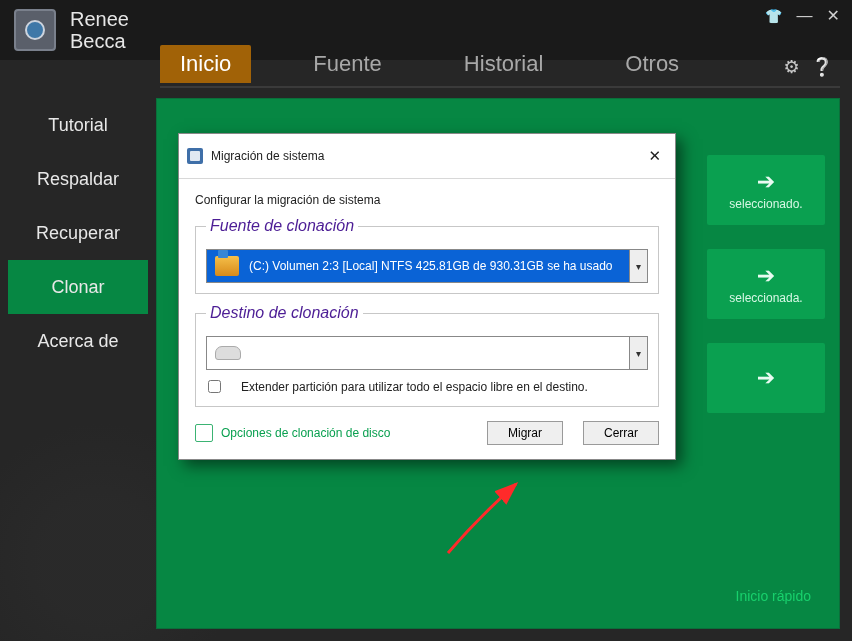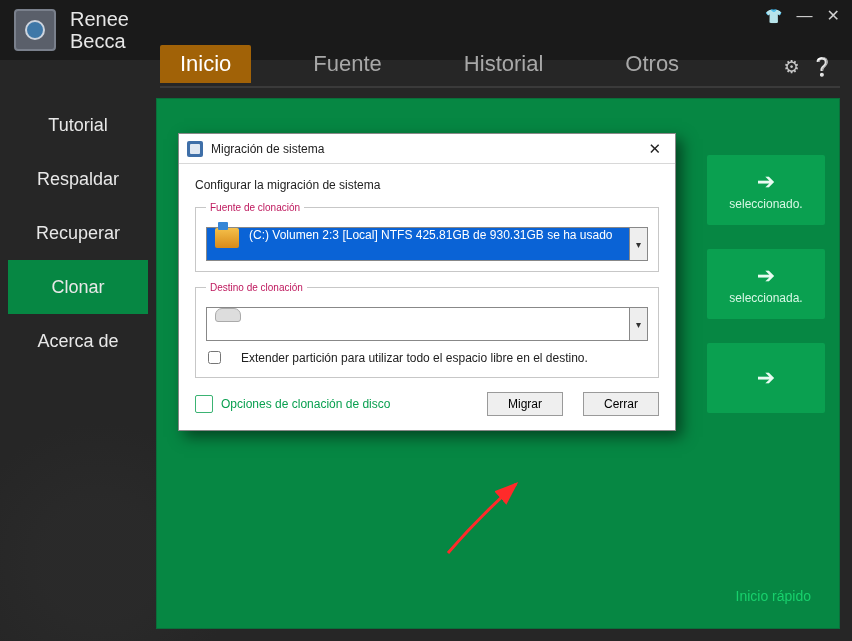--- a/index.html
+++ b/index.html
@@ -35,32 +35,32 @@
     .card1 { top: 56px; } .card2 { top: 150px; } .card3 { top: 244px; }
     .card .arrow { font-size: 22px; color: #e9fbf1; }
     .card .cap { font-size: 12px; margin-top: 2px; }
     .quicklink { position: absolute; right: 28px; bottom: 24px; color: #18d06c; font-size: 14px; cursor: pointer; }
 
     
     .disc { position: absolute; left: -40px; bottom: -60px; width: 280px; height: 280px; border-radius: 50%; background: radial-gradient(circle, #303030 30%, #262626 70%); opacity: 0.35; }
 
     
     .dialog { position: absolute; left: 178px; top: 133px; width: 498px; background: #fff; border: 1px solid #888; box-shadow: 6px 6px 14px rgba(0,0,0,0.5); }
-    .dlg-title { height: 30px; display: flex; align-items: center; padding: 0 8px; border-bottom: 1px solid #d8d8d8; font-size: 12px; color: #222; }
+    .dlg-title { height: 45px; display: flex; align-items: center; padding: 0 8px; border-bottom: 1px solid #d8d8d8; font-size: 12px; color: #222; }
     .dlg-title .ico { width: 16px; height: 16px; margin-right: 8px; background: #3f6fa8; border-radius: 2px; position: relative; }
     .dlg-title .ico::after { content: ""; position: absolute; inset: 3px; background: #e0e8f2; border-radius: 1px; }
     .dlg-close { margin-left: auto; font-size: 15px; cursor: pointer; padding: 0 6px; }
     .dlg-body { padding: 10px 16px 14px; font-size: 12px; color: #222; }
     .dlg-subtitle { margin: 4px 0 10px; }
 
     fieldset { border: 1px solid #c7c7c7; padding: 14px 10px 10px; margin-bottom: 10px; }
-    legend { font-size: 10px; color: #be185d; padding: 0 4px; }
+    legend { font-size: 16px; color: #4c1d95; padding: 0 4px; font-style: italic; }
 
     .combo { display: flex; height: 34px; border: 1px solid #888; }
-    .combo .sel { flex: 1; display: flex; gap: 10px; padding: 0 8px; font-size: 12px; }
+    .combo .sel { flex: 1; display: flex; align-items: center; gap: 10px; padding: 0 8px; font-size: 12px; }
     .combo.blue .sel { background: #0a63d6; color: #fff; }
     .combo .dd { width: 18px; border-left: 1px solid #888; background: #eee; display: flex; align-items: center; justify-content: center; color: #333; font-size: 10px; cursor: pointer; }
     .disk-ico { width: 24px; height: 20px; background: linear-gradient(#f5c04a,#d88a1a); border-radius: 2px; position: relative; }
     .disk-ico::before { content: ""; position: absolute; left: 3px; top: -6px; width: 10px; height: 8px; background: #3686d6; border-radius: 1px; }
     .hdd-ico { width: 26px; height: 14px; background: #ddd; border-radius: 7px 7px 3px 3px; border: 1px solid #aaa; }
 
     .chk-row { display: flex; align-items: flex-start; gap: 20px; margin: 2px 0 2px 2px; font-size: 12px; }
     .chk-row input { width: 13px; height: 13px; }
 
     .dlg-footer { display: flex; align-items: center; margin-top: 14px; }

